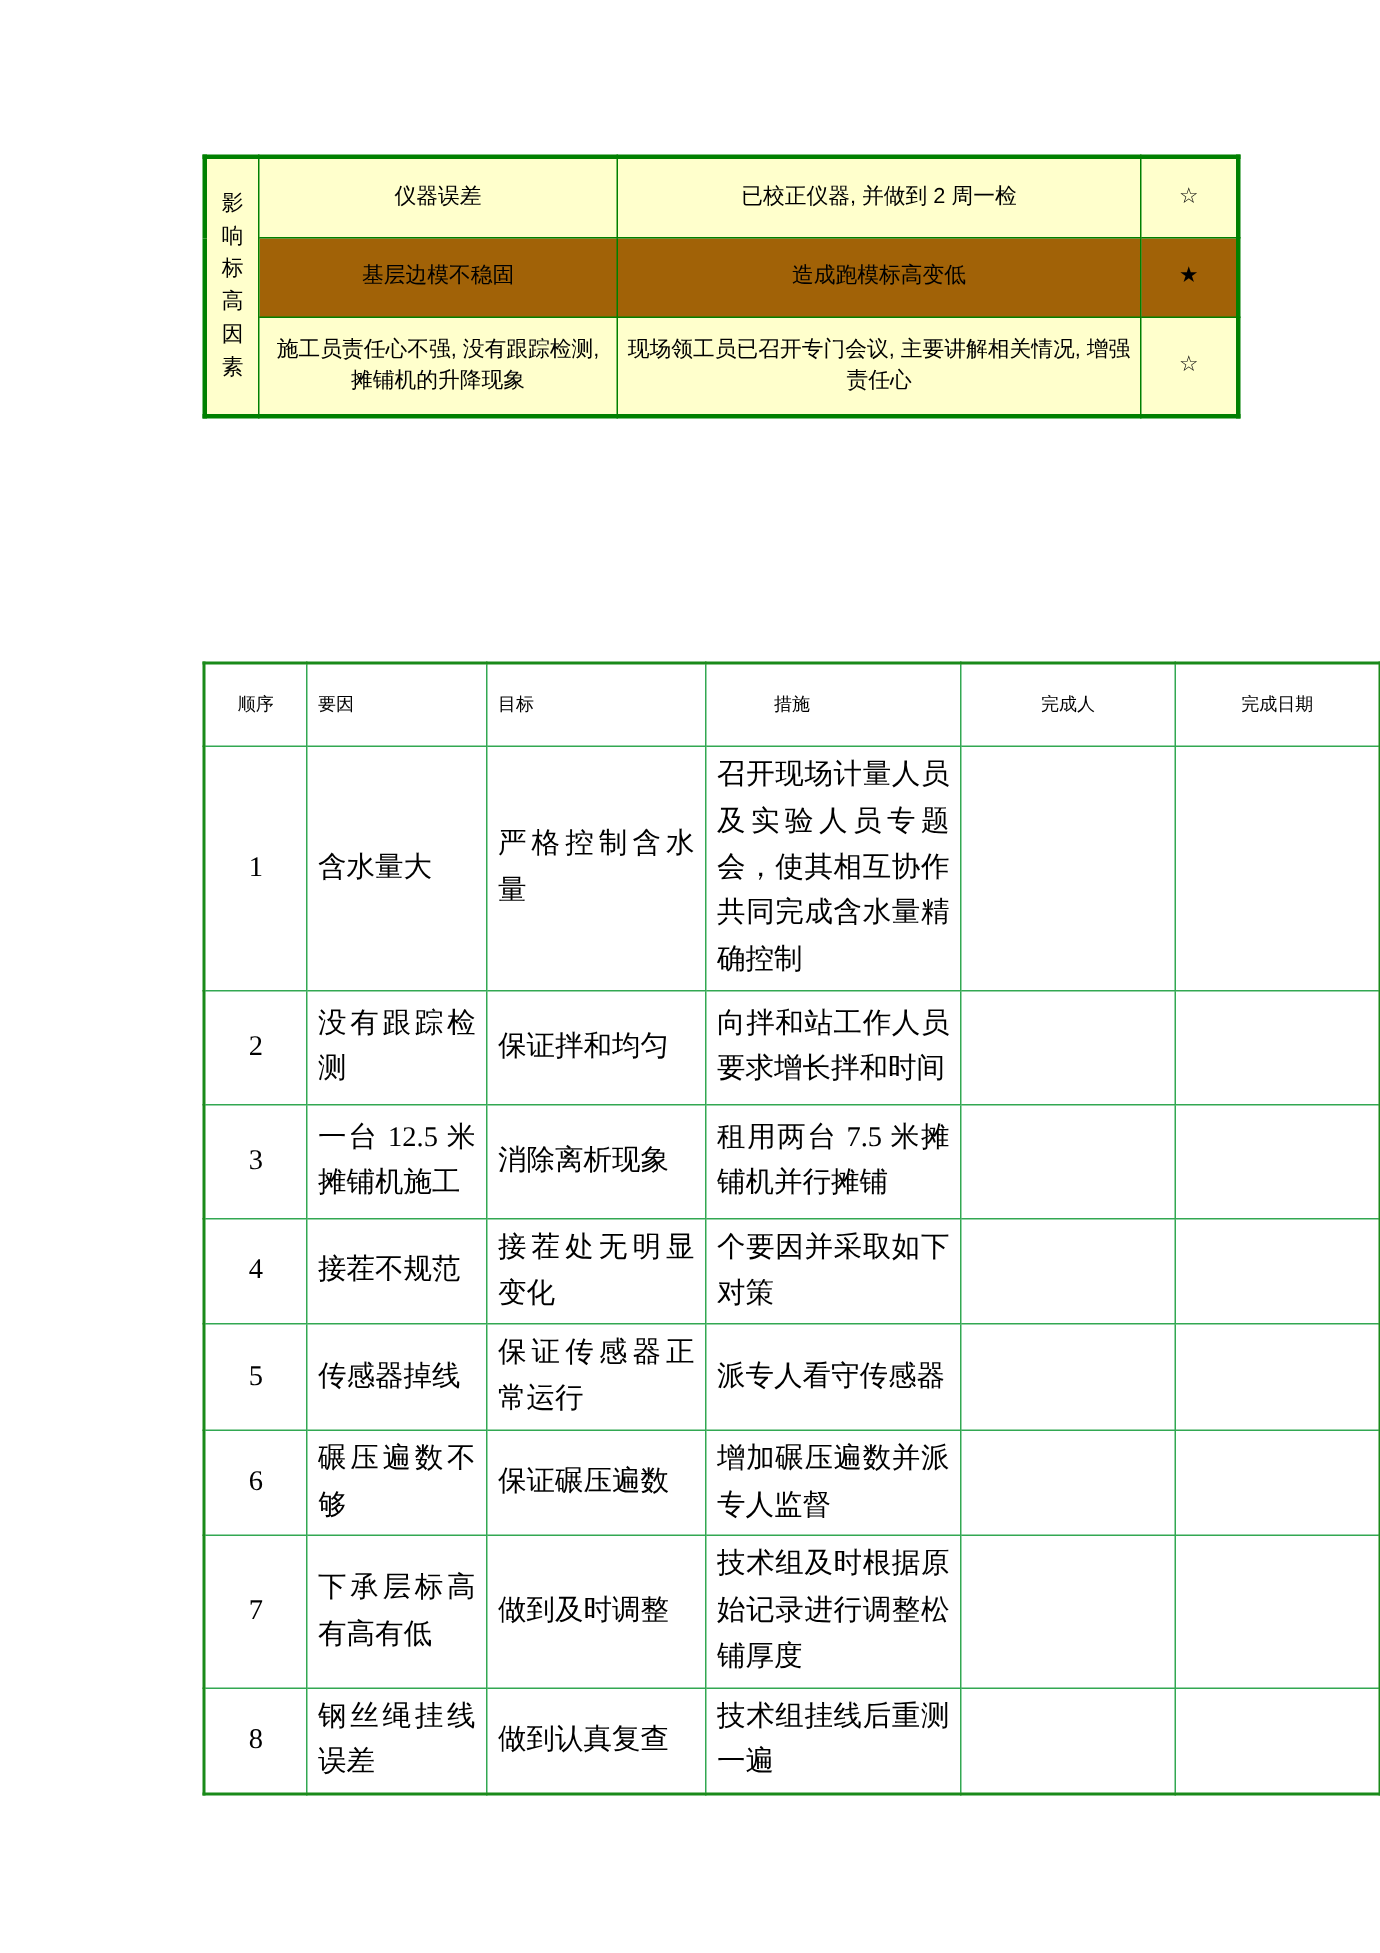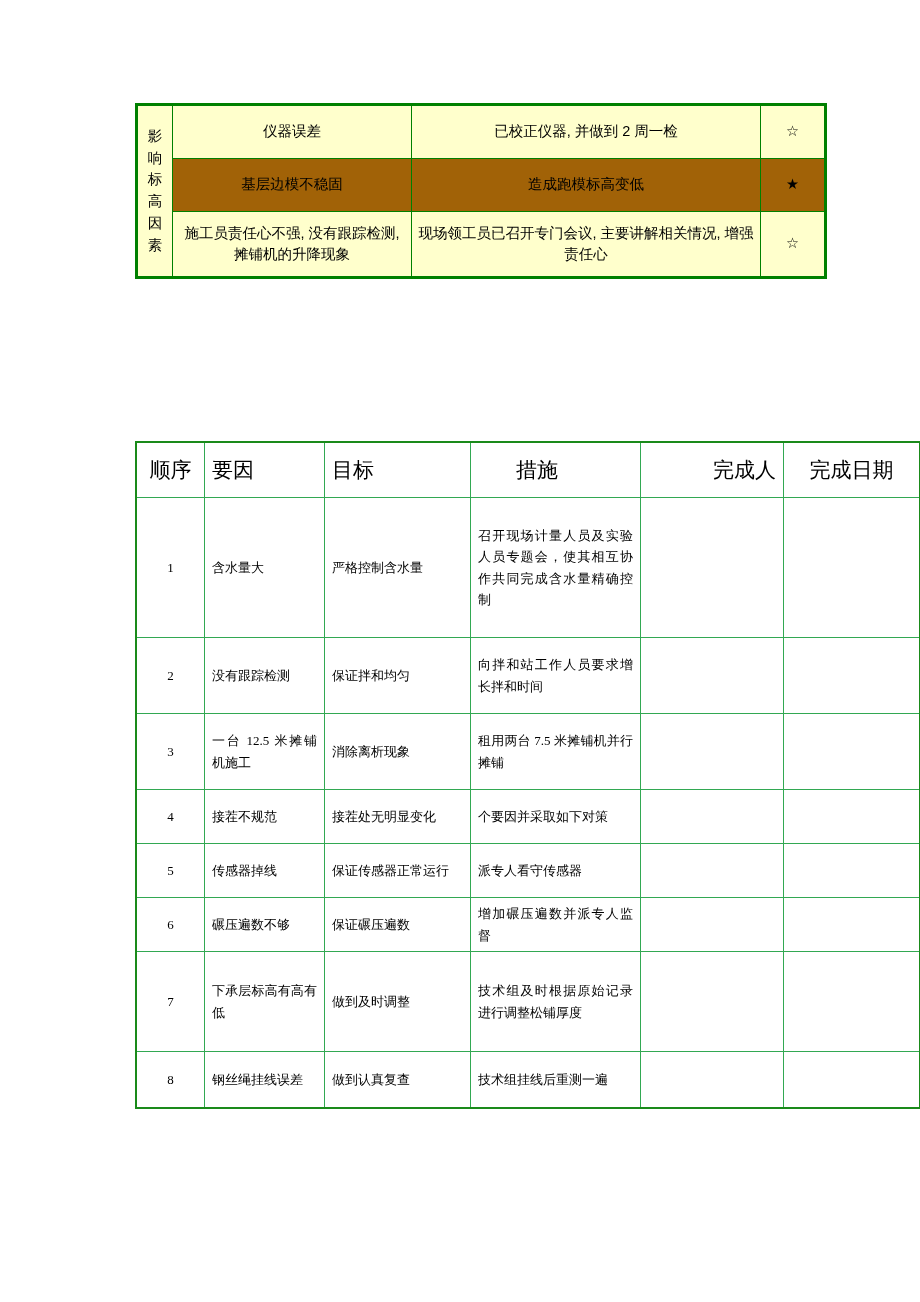--- a/index.html
+++ b/index.html
@@ -101,30 +101,30 @@
   table.measure-table {
     border-collapse: collapse;
     width: 655px;
     table-layout: fixed;
     border: 2.5px solid #1a8a1a;
   }
   table.measure-table td,
   table.measure-table th {
     border: 1.3px solid #32a852;
     padding: 4px 7px;
-    font-size: 13px;
+    font-size: 19px;
     line-height: 1.62;
     vertical-align: middle;
     font-family: "Liberation Serif", "DejaVu Serif", serif;
     font-weight: normal;
   }
   table.measure-table thead td {
     text-align: center;
     height: 46px;
-    font-size: 21px;
+    font-size: 12px;
   }
   .c-seq     { width: 53px;  text-align: center; }
   .c-factor  { width: 105px; text-align: justify; text-align-last: left; }
   .c-goal    { width: 131px; text-align: justify; text-align-last: left; }
   .c-measure { width: 117px; text-align: justify; text-align-last: left; }
   .c-person  { width: 128px; }
   .c-date    { width: 121px; }
 
   td.m-top { vertical-align: top; }
 
@@ -167,21 +167,21 @@
 
 
   <div class="measure-table-wrap">
     <table class="measure-table">
       <thead>
         <tr>
           <td class="c-seq">顺序</td>
           <td class="c-factor" style="text-align:center;">要因</td>
           <td class="c-goal" style="text-align:center;">目标</td>
           <td class="c-measure" style="text-align:center;padding-left:45px;">措施</td>
-          <td class="c-person" style="text-align:right;">完成人</td>
+          <td class="c-person" style="text-align:center;">完成人</td>
           <td class="c-date" style="text-align:center;">完成日期</td>
         </tr>
       </thead>
       <tbody>
 
         <tr style="height:140px;">
           <td class="c-seq num">1</td>
           <td class="c-factor">含水量大</td>
           <td class="c-goal">严格控制含水量</td>
           <td class="c-measure m-top">召开现场计量人员及实验人员专题会，使其相互协作共同完成含水量精确控制</td>

